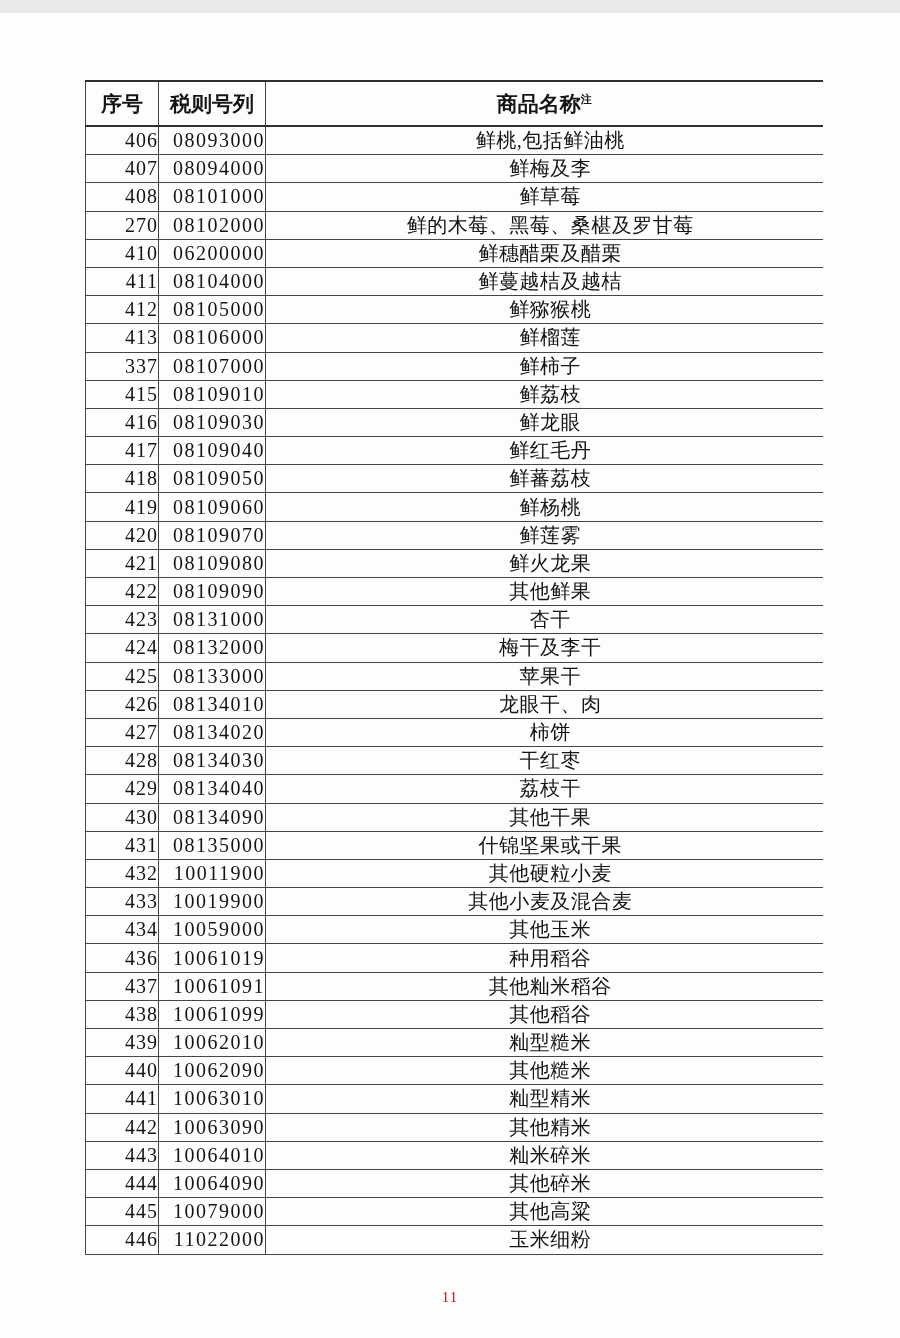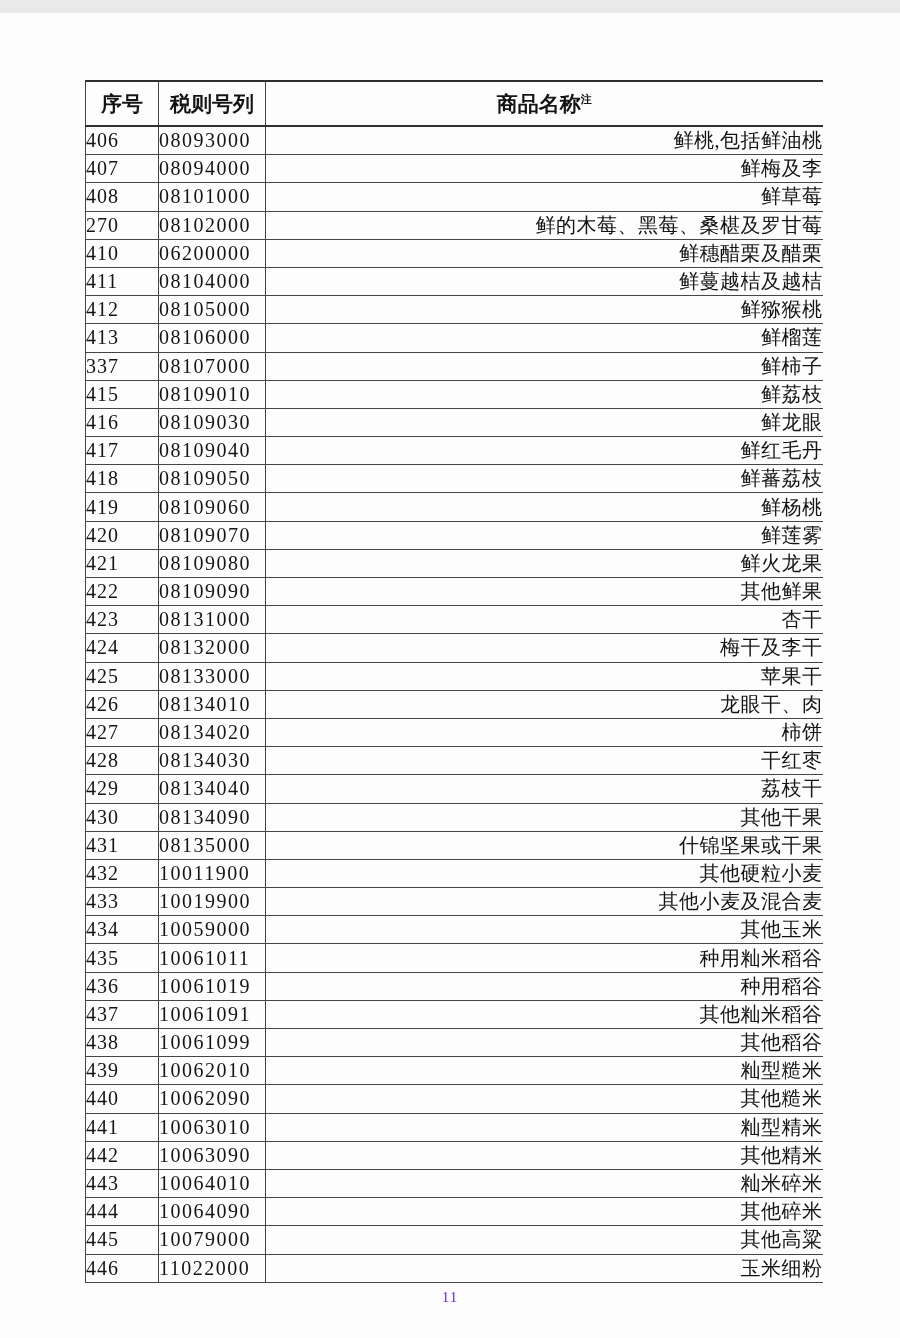--- a/index.html
+++ b/index.html
@@ -41,47 +41,47 @@
     text-align: center;
   }
   td {
     height: 27.2px;
     border-bottom: 1px solid #454545;
     font-size: 20px;
   }
   .v-left  { border-left: 1px solid #454545; }
   .v-right { border-right: 1px solid #454545; }
   td.cell-seq {
-    text-align: left;
+    text-align: right;
     letter-spacing: 1px;
   }
   td.cell-code {
-    text-align: left;
+    text-align: right;
     letter-spacing: 1.5px;
   }
   td.cell-name {
-    text-align: right;
+    text-align: center;
     padding-left: 12px;
     letter-spacing: 0.5px;
   }
   th sup {
     font-size: 11px;
     font-weight: 700;
     vertical-align: super;
     line-height: 0;
   }
   .page-number {
     position: absolute;
     left: 0;
     right: 0;
     top: 1276px;
     text-align: center;
     font-size: 15px;
     letter-spacing: 1px;
-    color: #6d28d9;
+    color: #b91c1c;
   }
 </style>
 </head>
 <body>
 
 <div class="page">
 
   <table class="tariff">
     <colgroup>
       <col class="c-seq">
@@ -263,25 +263,20 @@
     <td class="cell-code v-right">10019900</td>
     <td class="cell-name">其他小麦及混合麦</td>
   </tr>
 
   <tr>
     <td class="cell-seq v-left v-right">434</td>
     <td class="cell-code v-right">10059000</td>
     <td class="cell-name">其他玉米</td>
   </tr>
 
-  <tr>
-    <td class="cell-seq v-left v-right">435</td>
-    <td class="cell-code v-right">10061011</td>
-    <td class="cell-name">种用籼米稻谷</td>
-  </tr>
 
   <tr>
     <td class="cell-seq v-left v-right">436</td>
     <td class="cell-code v-right">10061019</td>
     <td class="cell-name">种用稻谷</td>
   </tr>
 
   <tr>
     <td class="cell-seq v-left v-right">437</td>
     <td class="cell-code v-right">10061091</td>

